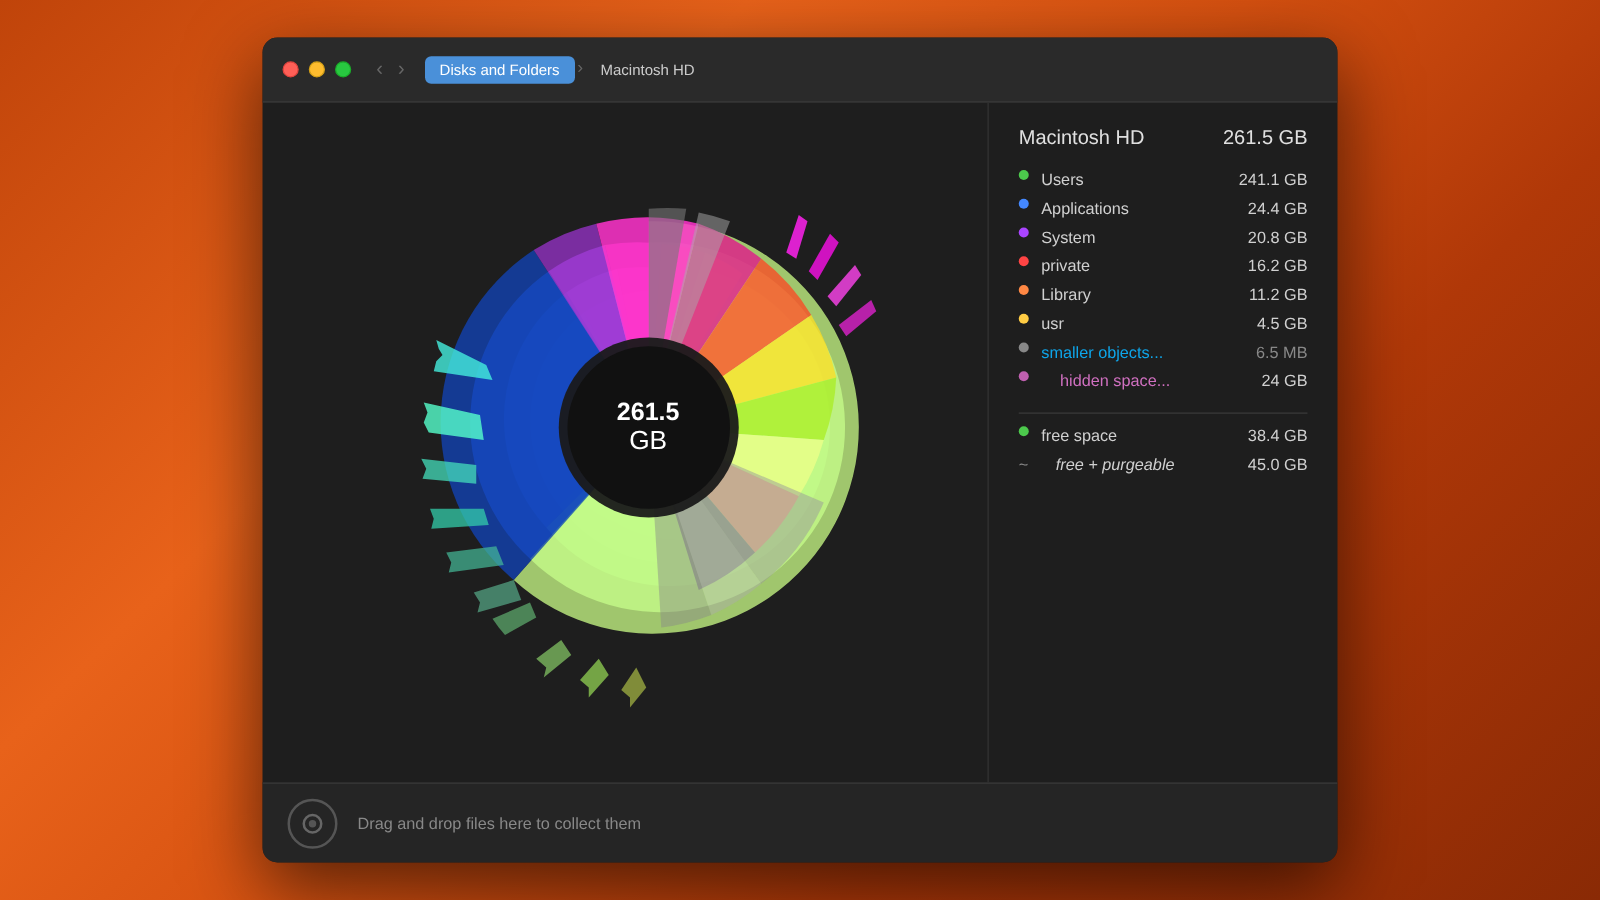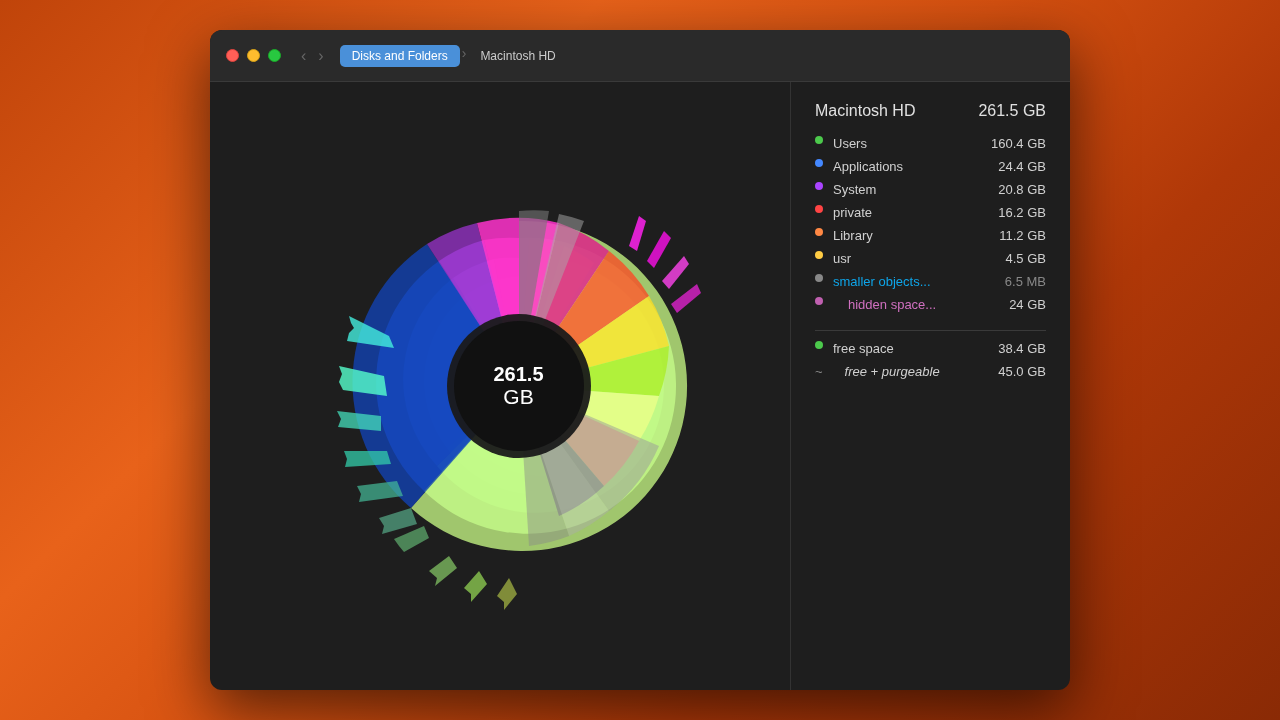--- a/index.html
+++ b/index.html
@@ -86,21 +86,20 @@
       margin: 0 2px;
     }
     .main-content {
       display: flex;
       flex: 1;
       overflow: hidden;
     }
     .chart-area {
       flex: 1;
       display: flex;
-      align-items: center;
       justify-content: center;
       position: relative;
       padding: 20px;
       margin-left: 37px;
     }
     .sidebar {
       width: 280px;
       padding: 20px 24px;
       display: flex;
       flex-direction: column;
@@ -343,21 +342,21 @@
 
     <div class="sidebar">
       <div class="sidebar-header">
         <span class="sidebar-title">Macintosh HD</span>
         <span class="sidebar-total">261.5 GB</span>
       </div>
 
       <div class="legend-item">
         <div class="legend-dot" style="background:#4cc94c;"></div>
         <span class="legend-label">Users</span>
-        <span class="legend-value">160.4 GB</span>
+        <span class="legend-value">241.1 GB</span>
       </div>
       <div class="legend-item">
         <div class="legend-dot" style="background:#4488ff;"></div>
         <span class="legend-label">Applications</span>
         <span class="legend-value">24.4 GB</span>
       </div>
       <div class="legend-item">
         <div class="legend-dot" style="background:#aa44ff;"></div>
         <span class="legend-label">System</span>
         <span class="legend-value">20.8 GB</span>
@@ -396,13 +395,22 @@
         <span class="legend-value">38.4 GB</span>
       </div>
       <div class="legend-item">
         <span class="legend-prefix">~</span>
         <span class="legend-label" style="padding-left:18px;font-style:italic;">free + purgeable</span>
         <span class="legend-value">45.0 GB</span>
       </div>
     </div>
   </div>
 
+  <div class="footer">
+    <div class="drop-icon">
+      <svg width="20" height="20" viewBox="0 0 20 20">
+        <circle cx="10" cy="10" r="7" fill="none" stroke="#666" stroke-width="2"></circle>
+        <circle cx="10" cy="10" r="3" fill="#555"></circle>
+      </svg>
+    </div>
+    <span class="drop-text">Drag and drop files here to collect them</span>
+  </div>
 </div>
 
 </body></html>

